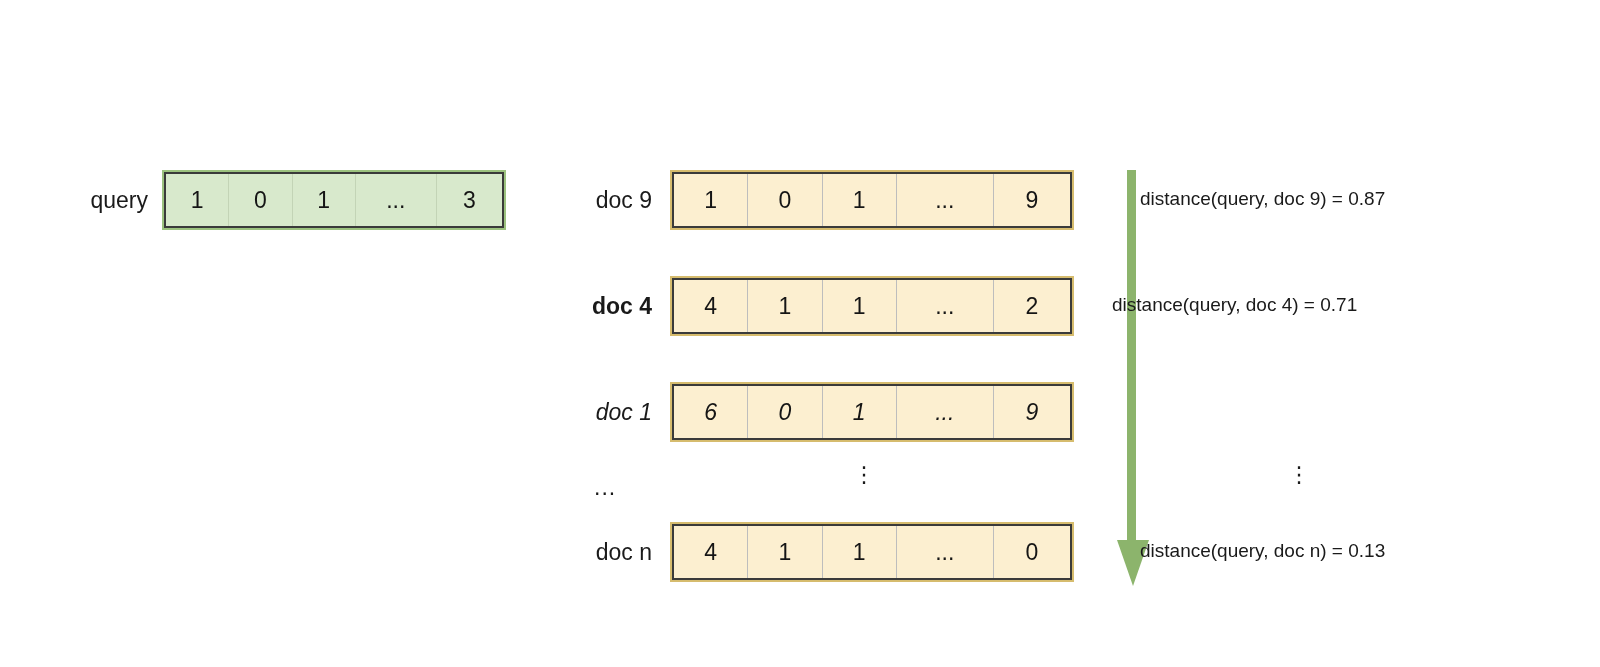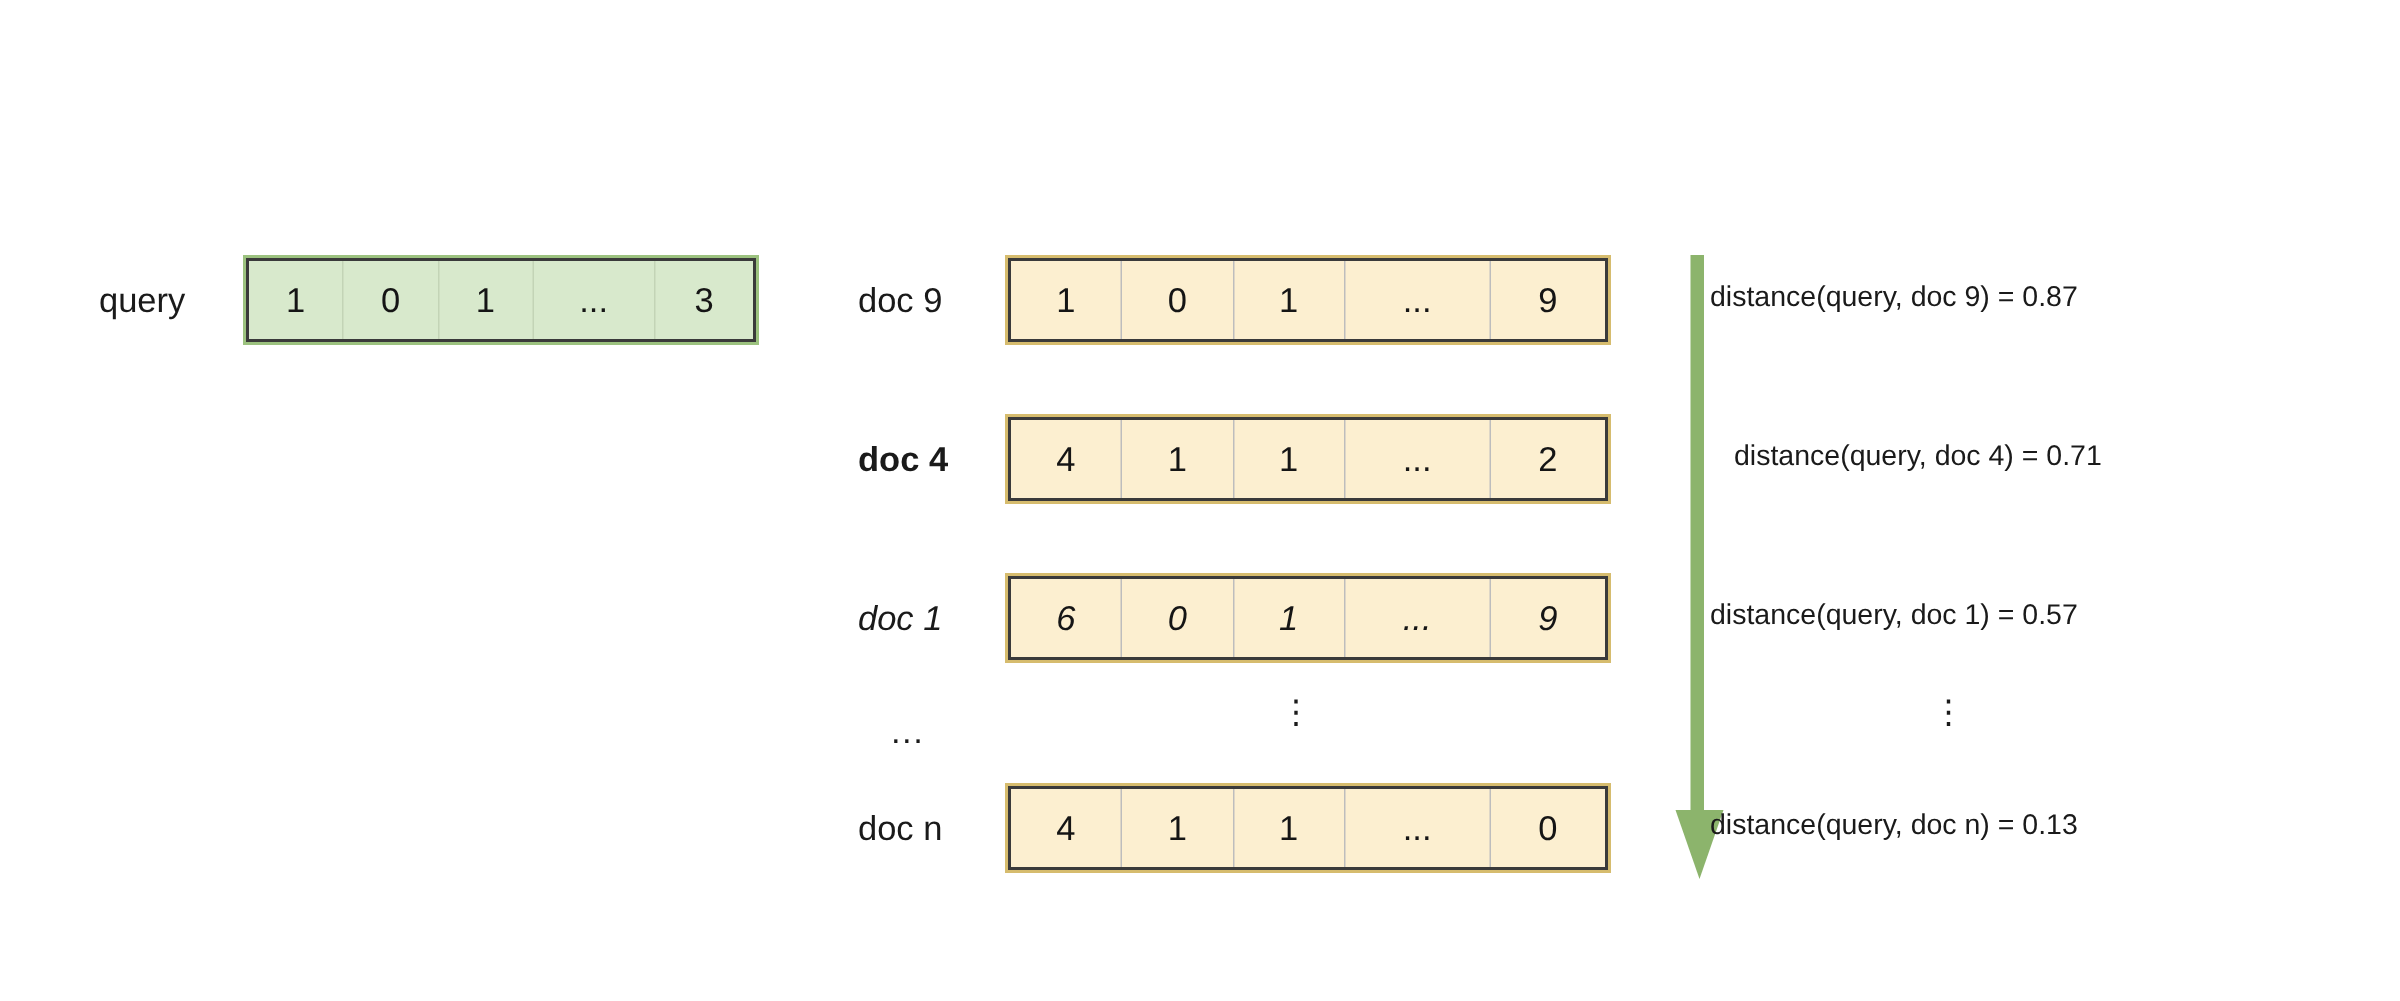--- a/index.html
+++ b/index.html
@@ -42,20 +42,21 @@
 
   
   .row {
     position: absolute;
     display: flex;
     align-items: center;
   }
 
   .row-label {
     font-size: 23px;
+    text-align: right;
     white-space: nowrap;
     color: #1a1a1a;
   }
 
   
   .vector {
     display: flex;
     box-sizing: border-box;
     height: 60px;
   }
@@ -224,17 +225,16 @@
   </div>
 
   <div class="arrow">
     <svg width="60" height="418" viewBox="0 0 60 418" xmlns="http://www.w3.org/2000/svg">
       <rect x="23" y="0" width="9" height="378" fill="#8cb46c"></rect>
       <polygon points="13,370 45,370 29,416" fill="#8cb46c"></polygon>
     </svg>
   </div>
 
   <div class="distance-text" style="left:1140px; top:188px;">distance(query, doc 9) = 0.87</div>
-  <div class="distance-text" style="left:1156px; top:294px;">distance(query, doc 4) = 0.71</div>
-  <div class="distance-text" style="left:1140px; top:400px;">distance(query, doc 1) = 0.57</div>
+  <div class="distance-text" style="left:1112px; top:294px;">distance(query, doc 4) = 0.71</div>
   <div class="distance-text" style="left:1140px; top:540px;">distance(query, doc n) = 0.13</div>
 
 </div>
 
 </body></html>

